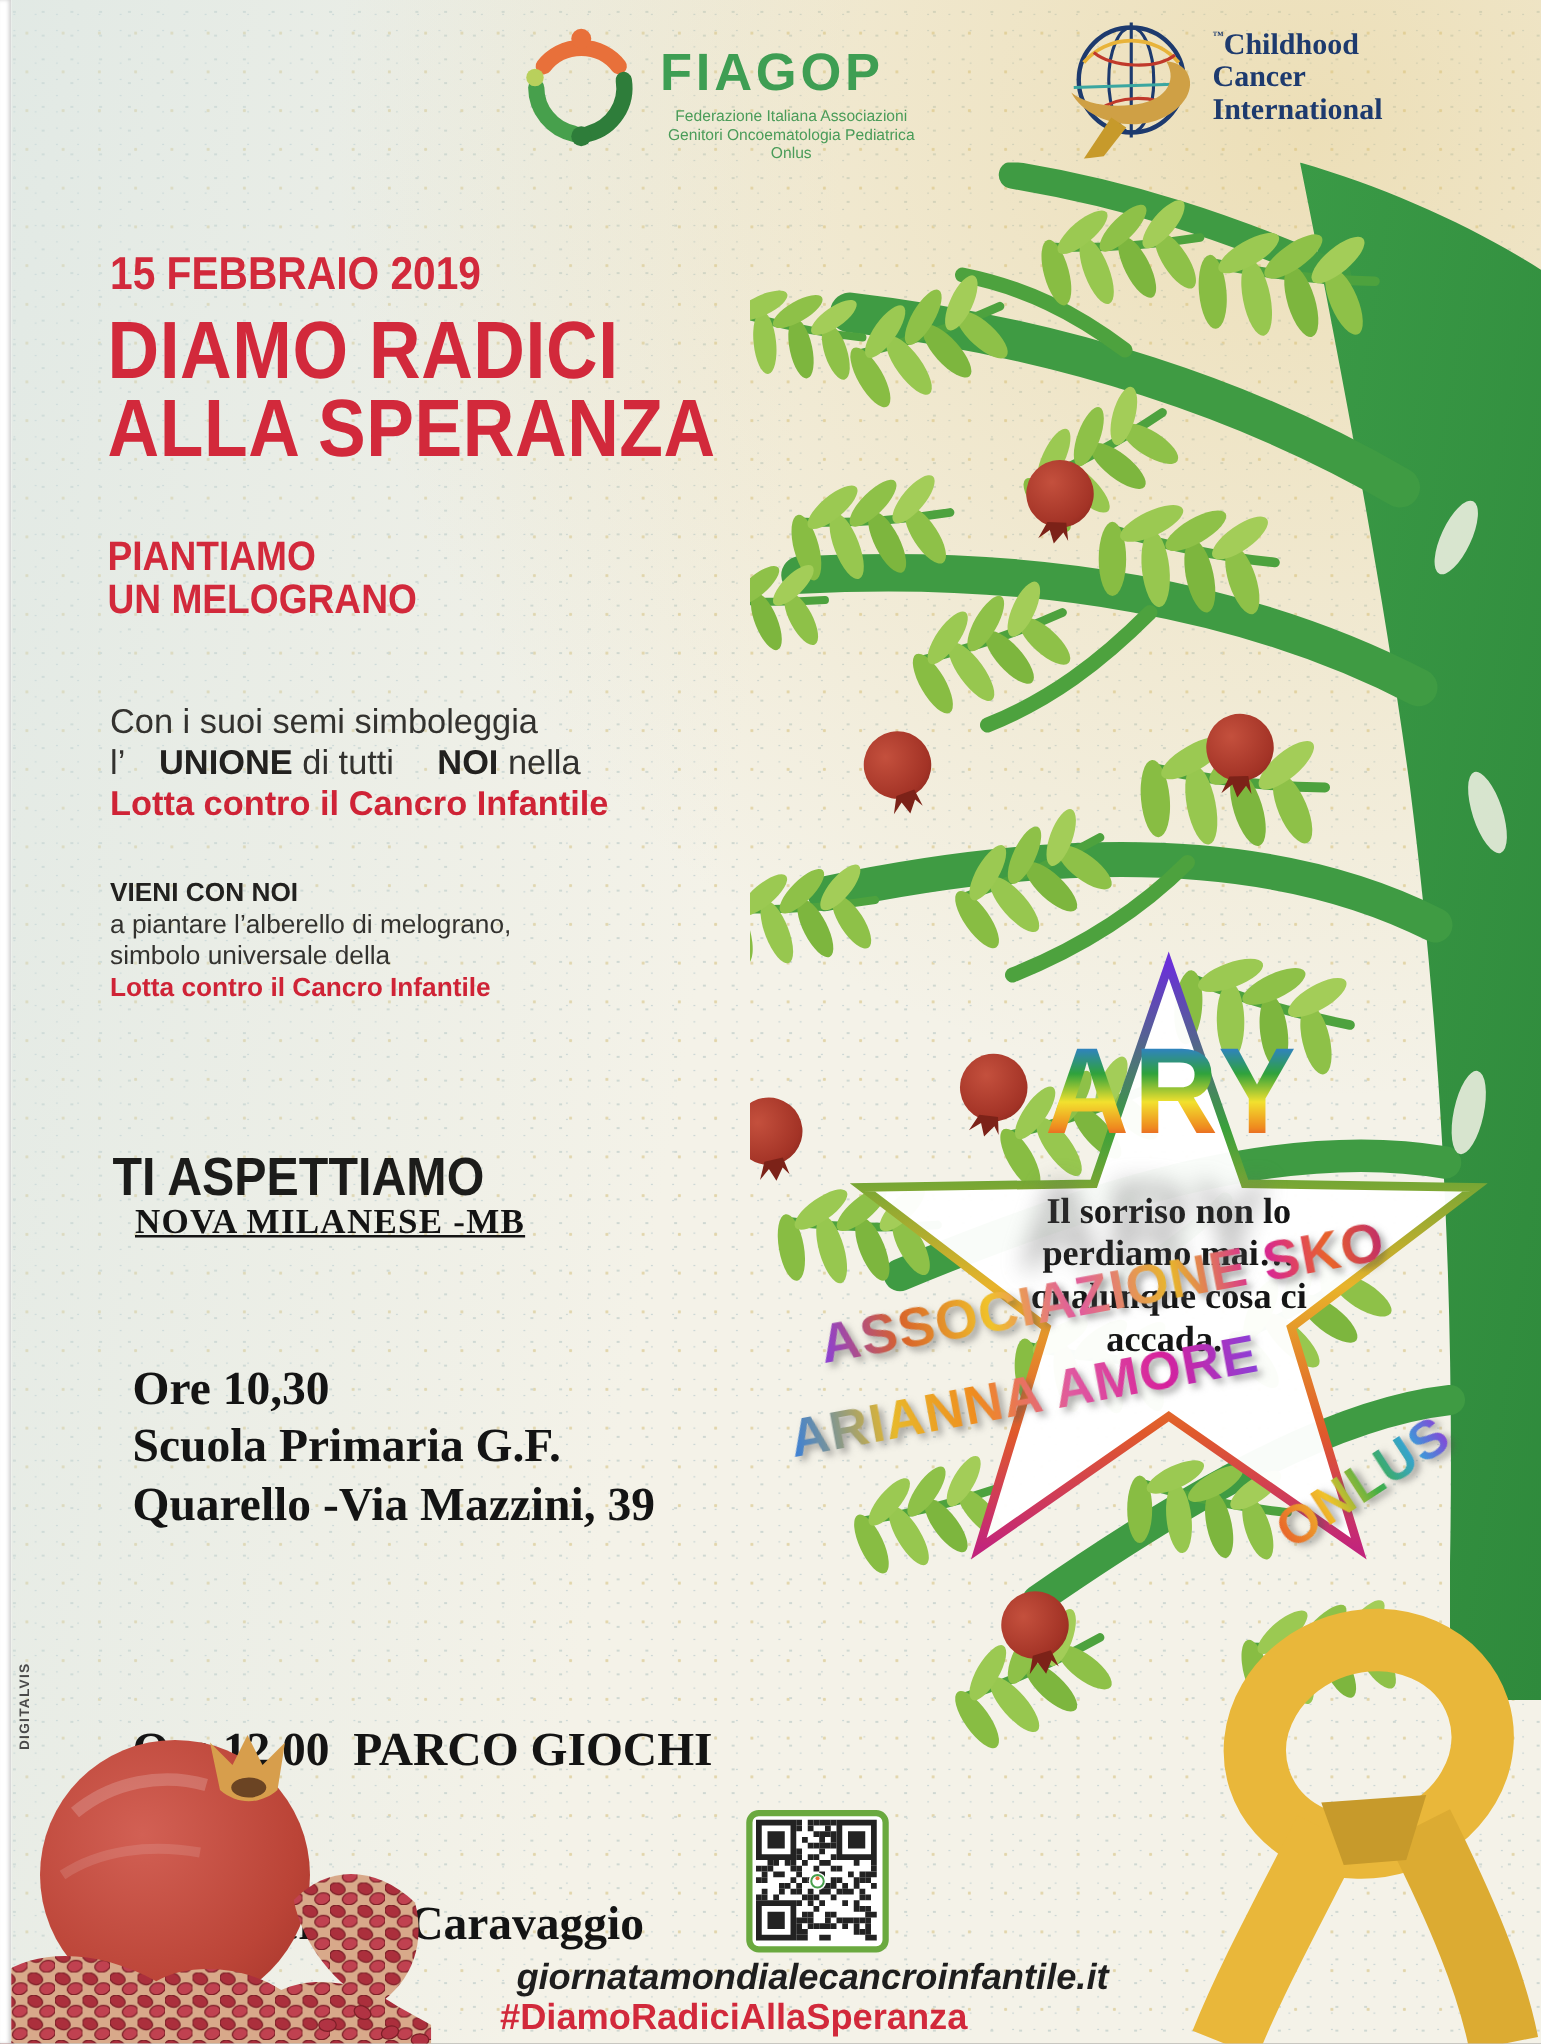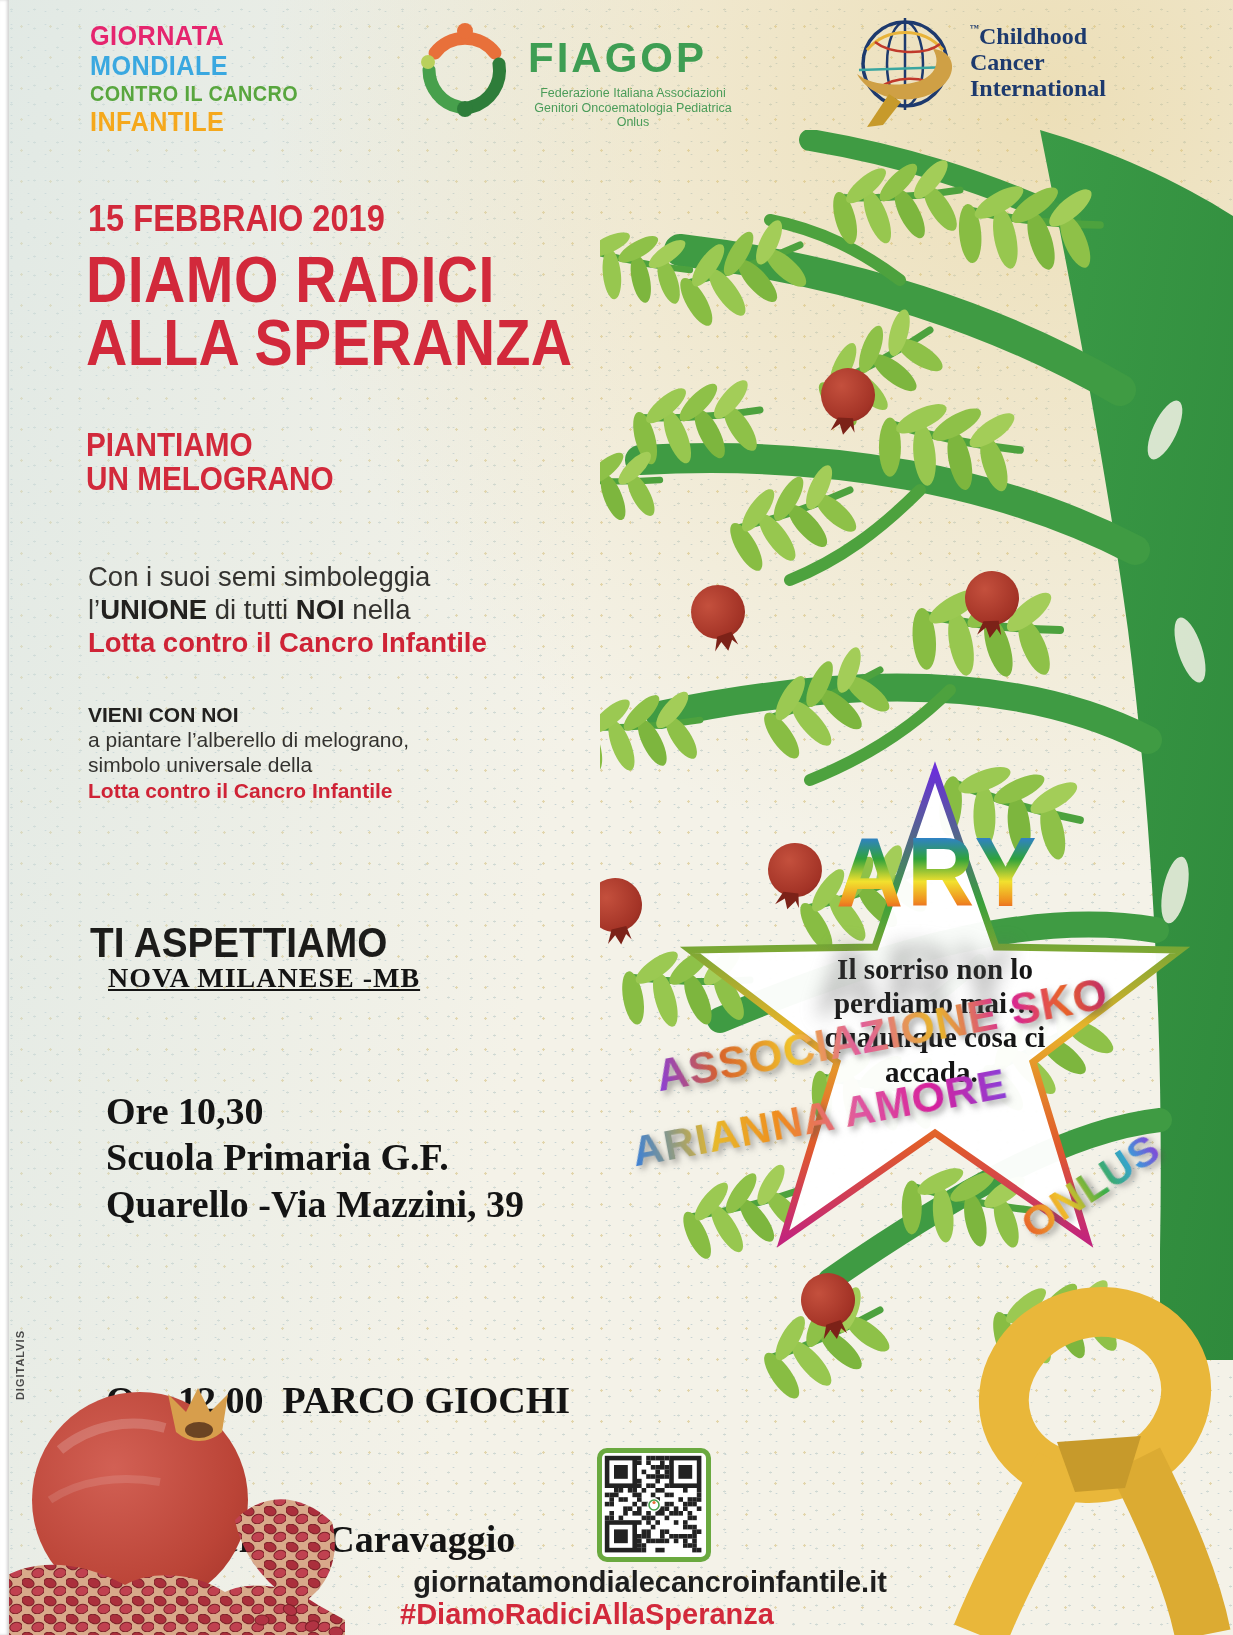--- a/index.html
+++ b/index.html
@@ -28,21 +28,21 @@
   .fiagop-name{left:528px;top:34px;font-size:42px;font-weight:700;color:#3e9e53;letter-spacing:3px;z-index:4;}
   .fiagop-sub{left:528px;top:86px;font-size:12.5px;line-height:1.16;color:#4a9c59;text-align:center;width:210px;z-index:4;}
   .cci-text{left:970px;top:24px;font-family:"Liberation Serif",serif;font-weight:700;font-size:24px;line-height:1.08;color:#1d3a6e;z-index:4;}
   .tm{font-size:9px;vertical-align:top;}
   
   .date{left:88px;top:198px;font-size:37px;font-weight:800;color:#d2293b;z-index:4;}
   .title{left:86px;top:248px;font-size:65px;line-height:.97;font-weight:800;color:#d2293b;z-index:4;letter-spacing:.5px;}
   .subtitle{left:86px;top:428px;font-size:33px;line-height:1.02;font-weight:800;color:#d2293b;z-index:4;}
   
   .intro{left:88px;top:560px;font-size:27.5px;line-height:1.2;color:#33322f;z-index:4;}
-  .intro b,.invite b{font-weight:800;color:#22211f;}
+  .intro b,.invite b{font-weight:800;color:#22211f;margin-left:27px;}
   .redline{color:#cf2336;font-weight:800;}
   .invite{left:88px;top:702px;font-size:21px;line-height:1.2;color:#33322f;z-index:4;}
   .invite .hd{font-weight:800;color:#22211f;}
   .await{left:90px;top:918px;font-size:43px;font-weight:800;color:#1c1c1a;z-index:4;}
   .serif{font-family:"Liberation Serif",serif;font-weight:700;color:#141414;z-index:4;}
   .location{left:108px;top:962px;font-size:28px;letter-spacing:1px;text-decoration:underline;}
   .sched1{left:106px;top:1088px;font-size:38px;line-height:1.22;}
   .sched2{left:106px;top:1284px;font-size:38px;line-height:1.22;white-space:pre-wrap;}
   
   .star-svg{left:660px;top:760px;z-index:5;}
@@ -55,21 +55,21 @@
        background-image:linear-gradient(90deg,#8a3fd8 0%,#d8622a 14%,#f0c22a 30%,#e05aa0 45%,#e8b82a 62%,#d6219c 78%,#e8632a 90%,#c02a6a 100%);
        filter:drop-shadow(3px 4px 3px rgba(80,80,80,.5));}
   .assoc2{left:628px;top:1128px;font-size:43px;transform:rotate(-10.5deg);transform-origin:left top;letter-spacing:1px;
        background-image:linear-gradient(90deg,#3a7fd8 0%,#e8b82a 22%,#ef8b1f 40%,#e05aa0 60%,#d6219c 80%,#8a3fd8 100%);
        filter:drop-shadow(3px 4px 3px rgba(80,80,80,.5));}
   .assoc3{left:1012px;top:1208px;font-size:43px;transform:rotate(-33deg);transform-origin:left top;letter-spacing:1px;
        background-image:linear-gradient(90deg,#e8632a 0%,#f0c22a 30%,#3fae46 55%,#35a3d8 80%,#8a3fd8 100%);
        filter:drop-shadow(3px 4px 3px rgba(80,80,80,.5));}
   
   .qr{left:597px;top:1448px;width:114px;height:114px;background:#fff;border:5px solid #6aa93f;border-radius:10px;box-sizing:border-box;z-index:9;}
-  .site{left:400px;top:1566px;width:500px;text-align:center;font-size:29px;font-weight:800;color:#1e1e1e;z-index:9;}
+  .site{left:400px;top:1566px;width:500px;text-align:center;font-size:29px;font-weight:800;color:#1e1e1e;z-index:9;font-style:italic;}
   .hash{left:400px;top:1598px;width:500px;text-align:left;font-size:29px;font-weight:800;color:#d2293b;z-index:9;}
   .credit{left:14px;top:1330px;font-size:11px;font-weight:700;color:#4a4a4a;letter-spacing:1px;writing-mode:vertical-rl;transform:rotate(180deg);z-index:9;}
   .edge{left:0;top:0;width:9px;height:1635px;background:#fff;box-shadow:inset -2px 0 3px rgba(0,0,0,.18);z-index:10;}
   .z1{z-index:1}.z4{z-index:4}.z8{z-index:8}
 </style>
 </head>
 <body>
 
 <div class="poster">
 
@@ -135,26 +135,20 @@
     <ellipse cx="590" cy="520" rx="12" ry="34" fill="rgba(244,243,232,.85)" transform="rotate(-18 590 520)"></ellipse>
     <ellipse cx="575" cy="760" rx="12" ry="34" fill="rgba(244,243,232,.85)" transform="rotate(12 575 760)"></ellipse>
     <use href="#fruit" transform="translate(248,265) rotate(10)"></use>
     <use href="#fruit" transform="translate(118,482) rotate(-12)"></use>
     <use href="#fruit" transform="translate(392,468) rotate(6)"></use>
     <use href="#fruit" transform="translate(15,775) rotate(-6)"></use>
     <use href="#fruit" transform="translate(195,740) rotate(14)"></use>
     <use href="#fruit" transform="translate(228,1170) rotate(-10)"></use>
   </svg>
 
-  <div class="abs glogo">
-    <div class="gl1">GIORNATA</div>
-    <div class="gl2">MONDIALE</div>
-    <div class="gl3">CONTRO IL CANCRO</div>
-    <div class="gl4">INFANTILE</div>
-  </div>
 
   <svg class="abs z4" style="left:415px;top:20px;" width="100" height="100" viewBox="0 0 100 100">
     <path d="M20,33 A38,38 0 0 1 80,33" stroke="#e8703a" stroke-width="13" fill="none" stroke-linecap="round"></path>
     <path d="M84,44 A38,38 0 0 1 56,87" stroke="#2e7d3a" stroke-width="13" fill="none" stroke-linecap="round"></path>
     <path d="M44,87 A38,38 0 0 1 14,50" stroke="#47a04c" stroke-width="13" fill="none" stroke-linecap="round"></path>
     <circle cx="50" cy="11" r="8" fill="#e8703a"></circle>
     <circle cx="50" cy="89" r="8" fill="#2e7d3a"></circle>
     <circle cx="13" cy="42" r="7" fill="#b9d05c"></circle>
   </svg>
   <div class="abs fiagop-name">FIAGOP</div>

